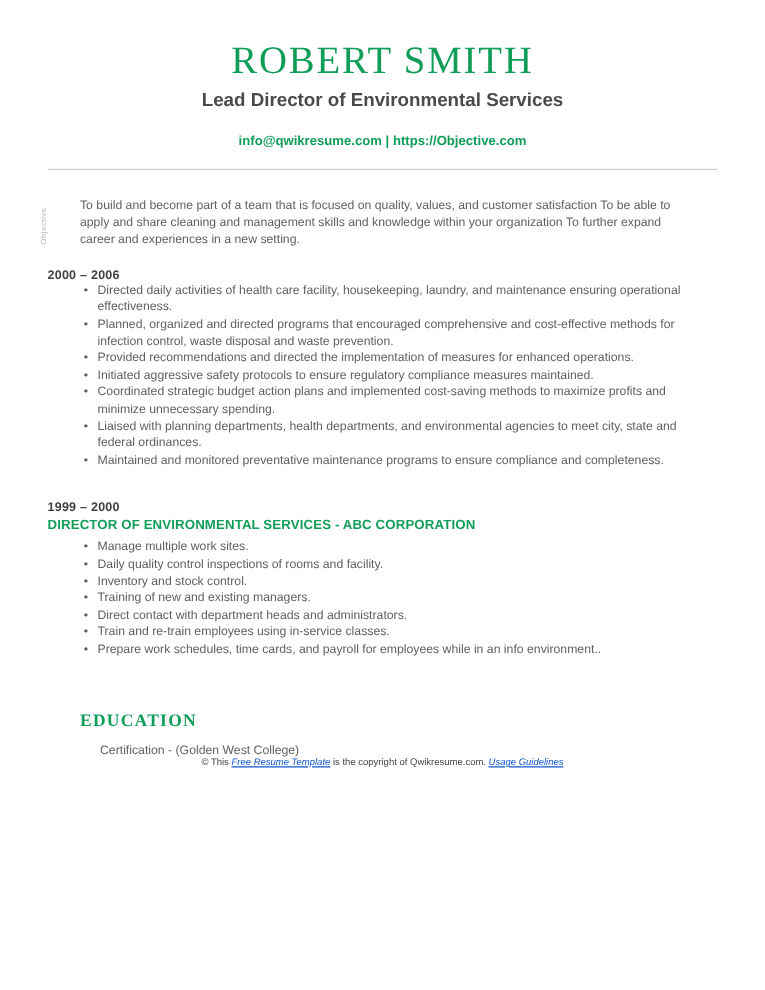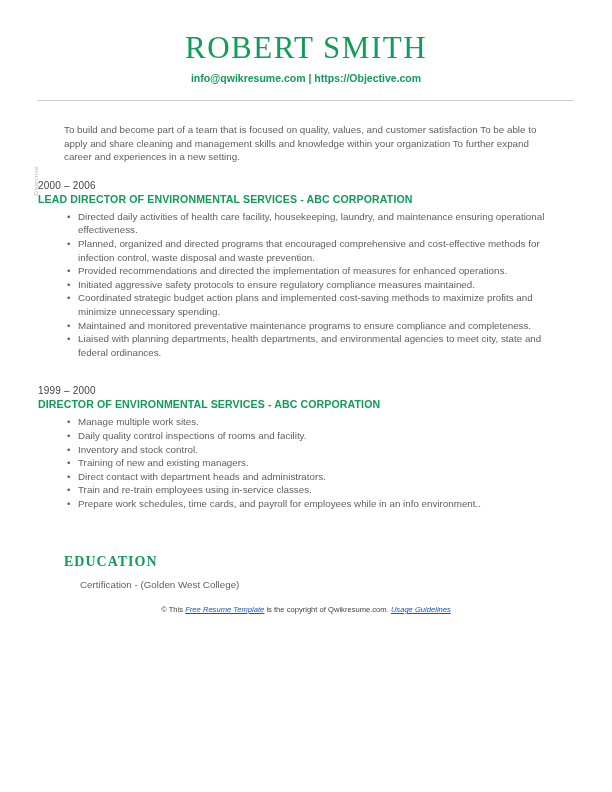--- a/index.html
+++ b/index.html
@@ -51,21 +51,21 @@
     line-height: 13.6px;
     color: #5f5f5f;
     margin: 0 16px 16px 26px;
     max-width: 486px;
   }
   
   .job { margin-bottom: 0; }
   .job + .job { margin-top: 26px; }
   .job-dates {
     font-size: 10px;
-    font-weight: 400;
+    font-weight: 700;
     color: #3f3f3f;
     letter-spacing: 0.2px;
   }
   .job-heading {
     font-size: 10.6px;
     font-weight: 700;
     color: #0f9d58;
     margin: 2px 0 5px 0;
     letter-spacing: 0.1px;
   }
@@ -136,37 +136,37 @@
 </style>
 </head>
 <body>
 
 <div class="page">
 
   <span class="v-label objective-pos">Objective</span>
   <span class="v-label education-pos">Education</span>
 
   <div class="name">ROBERT SMITH</div>
+  <div class="job-title">Lead Director of Environmental Services</div>
   <div class="contact">info@qwikresume.com | https://Objective.com</div>
 
   <hr class="rule">
 
   <p class="objective">To build and become part of a team that is focused on quality, values, and customer satisfaction To be able to apply and share cleaning and management skills and knowledge within your organization To further expand career and experiences in a new setting.</p>
 
   <div class="job">
     <div class="job-dates">2000 – 2006</div>
-    <div class="job-heading">LEAD DIRECTOR OF ENVIRONMENTAL SERVICES - ABC CORPORATION</div>
     <ul class="bullets">
       <li>Directed daily activities of health care facility, housekeeping, laundry, and maintenance ensuring operational effectiveness.</li>
       <li>Planned, organized and directed programs that encouraged comprehensive and cost-effective methods for infection control, waste disposal and waste prevention.</li>
       <li>Provided recommendations and directed the implementation of measures for enhanced operations.</li>
       <li>Initiated aggressive safety protocols to ensure regulatory compliance measures maintained.</li>
       <li>Coordinated strategic budget action plans and implemented cost-saving methods to maximize profits and minimize unnecessary spending.</li>
+      <li>Liaised with planning departments, health departments, and environmental agencies to meet city, state and federal ordinances.</li>
       <li>Maintained and monitored preventative maintenance programs to ensure compliance and completeness.</li>
-      <li>Liaised with planning departments, health departments, and environmental agencies to meet city, state and federal ordinances.</li>
     </ul>
   </div>
 
   <div class="job">
     <div class="job-dates">1999 – 2000</div>
     <div class="job-heading">DIRECTOR OF ENVIRONMENTAL SERVICES - ABC CORPORATION</div>
     <ul class="bullets">
       <li>Manage multiple work sites.</li>
       <li>Daily quality control inspections of rooms and facility.</li>
       <li>Inventory and stock control.</li>

